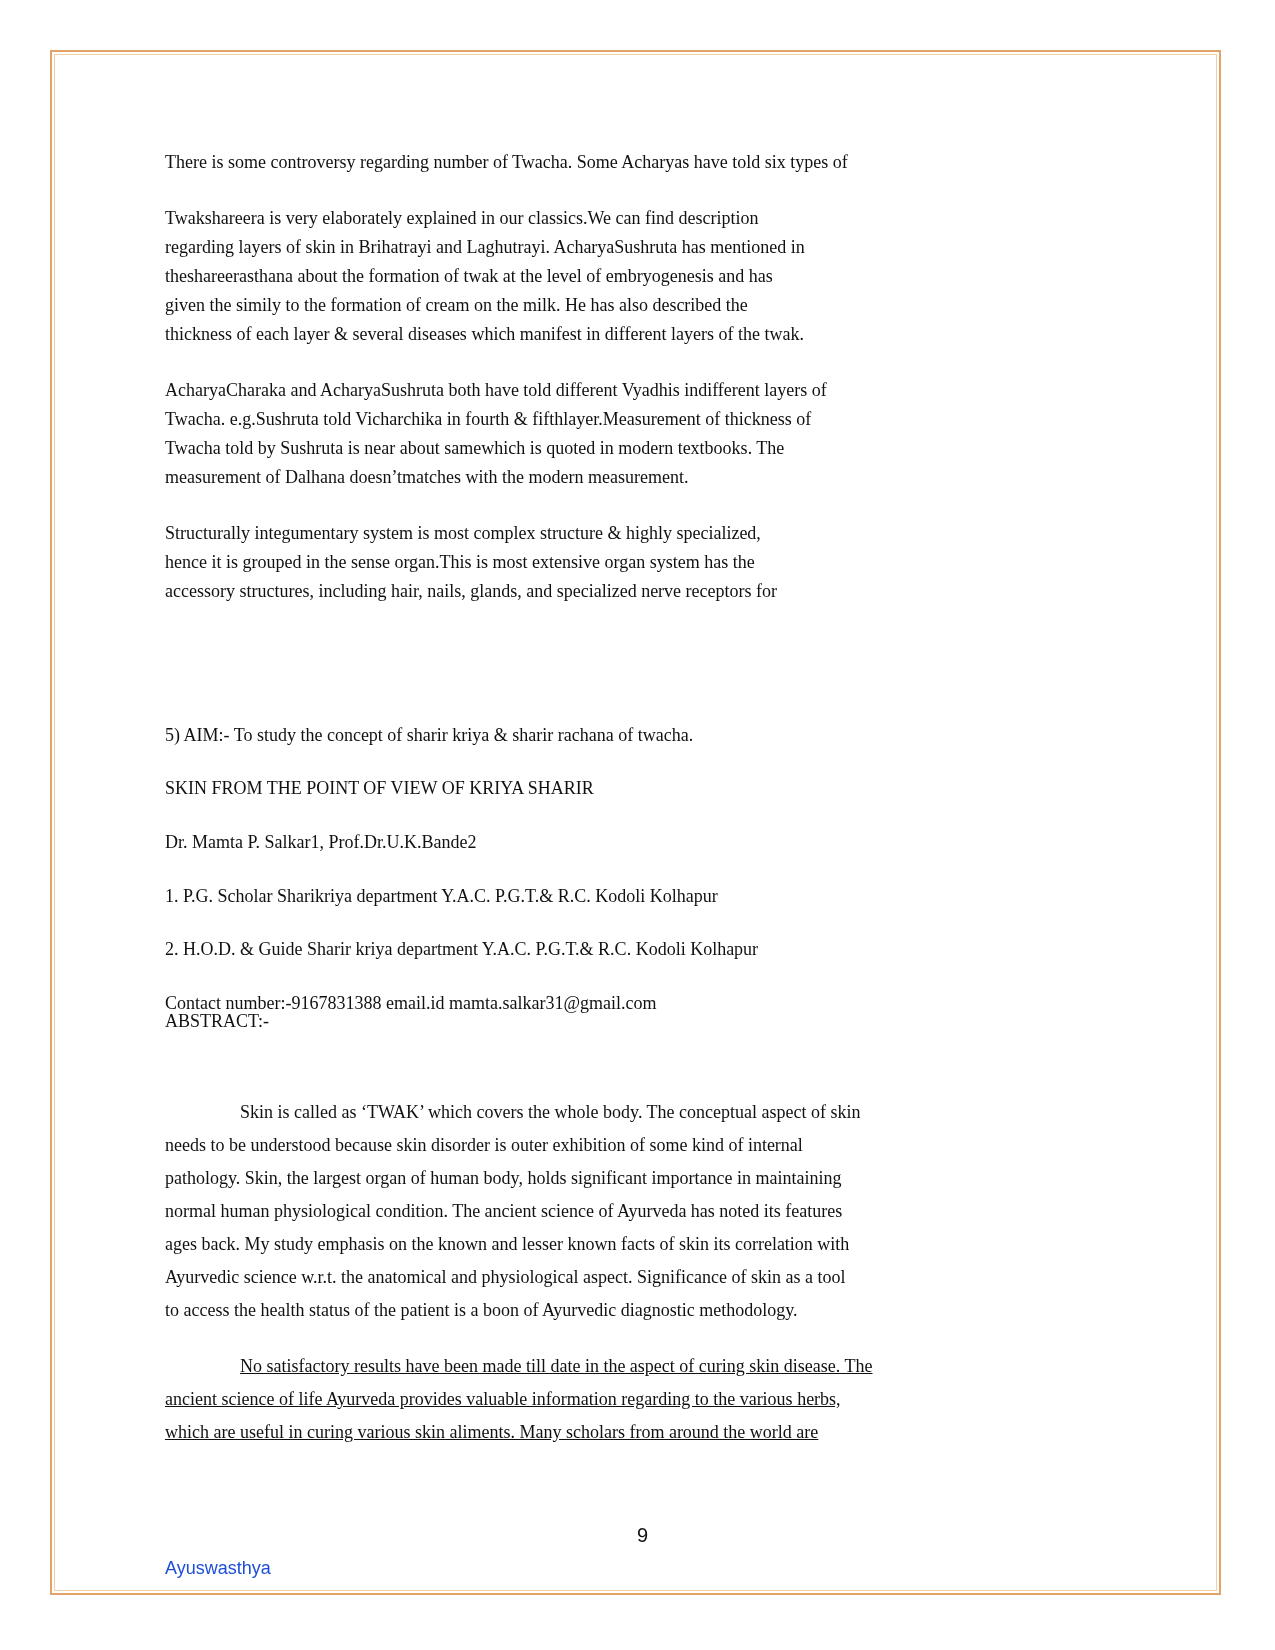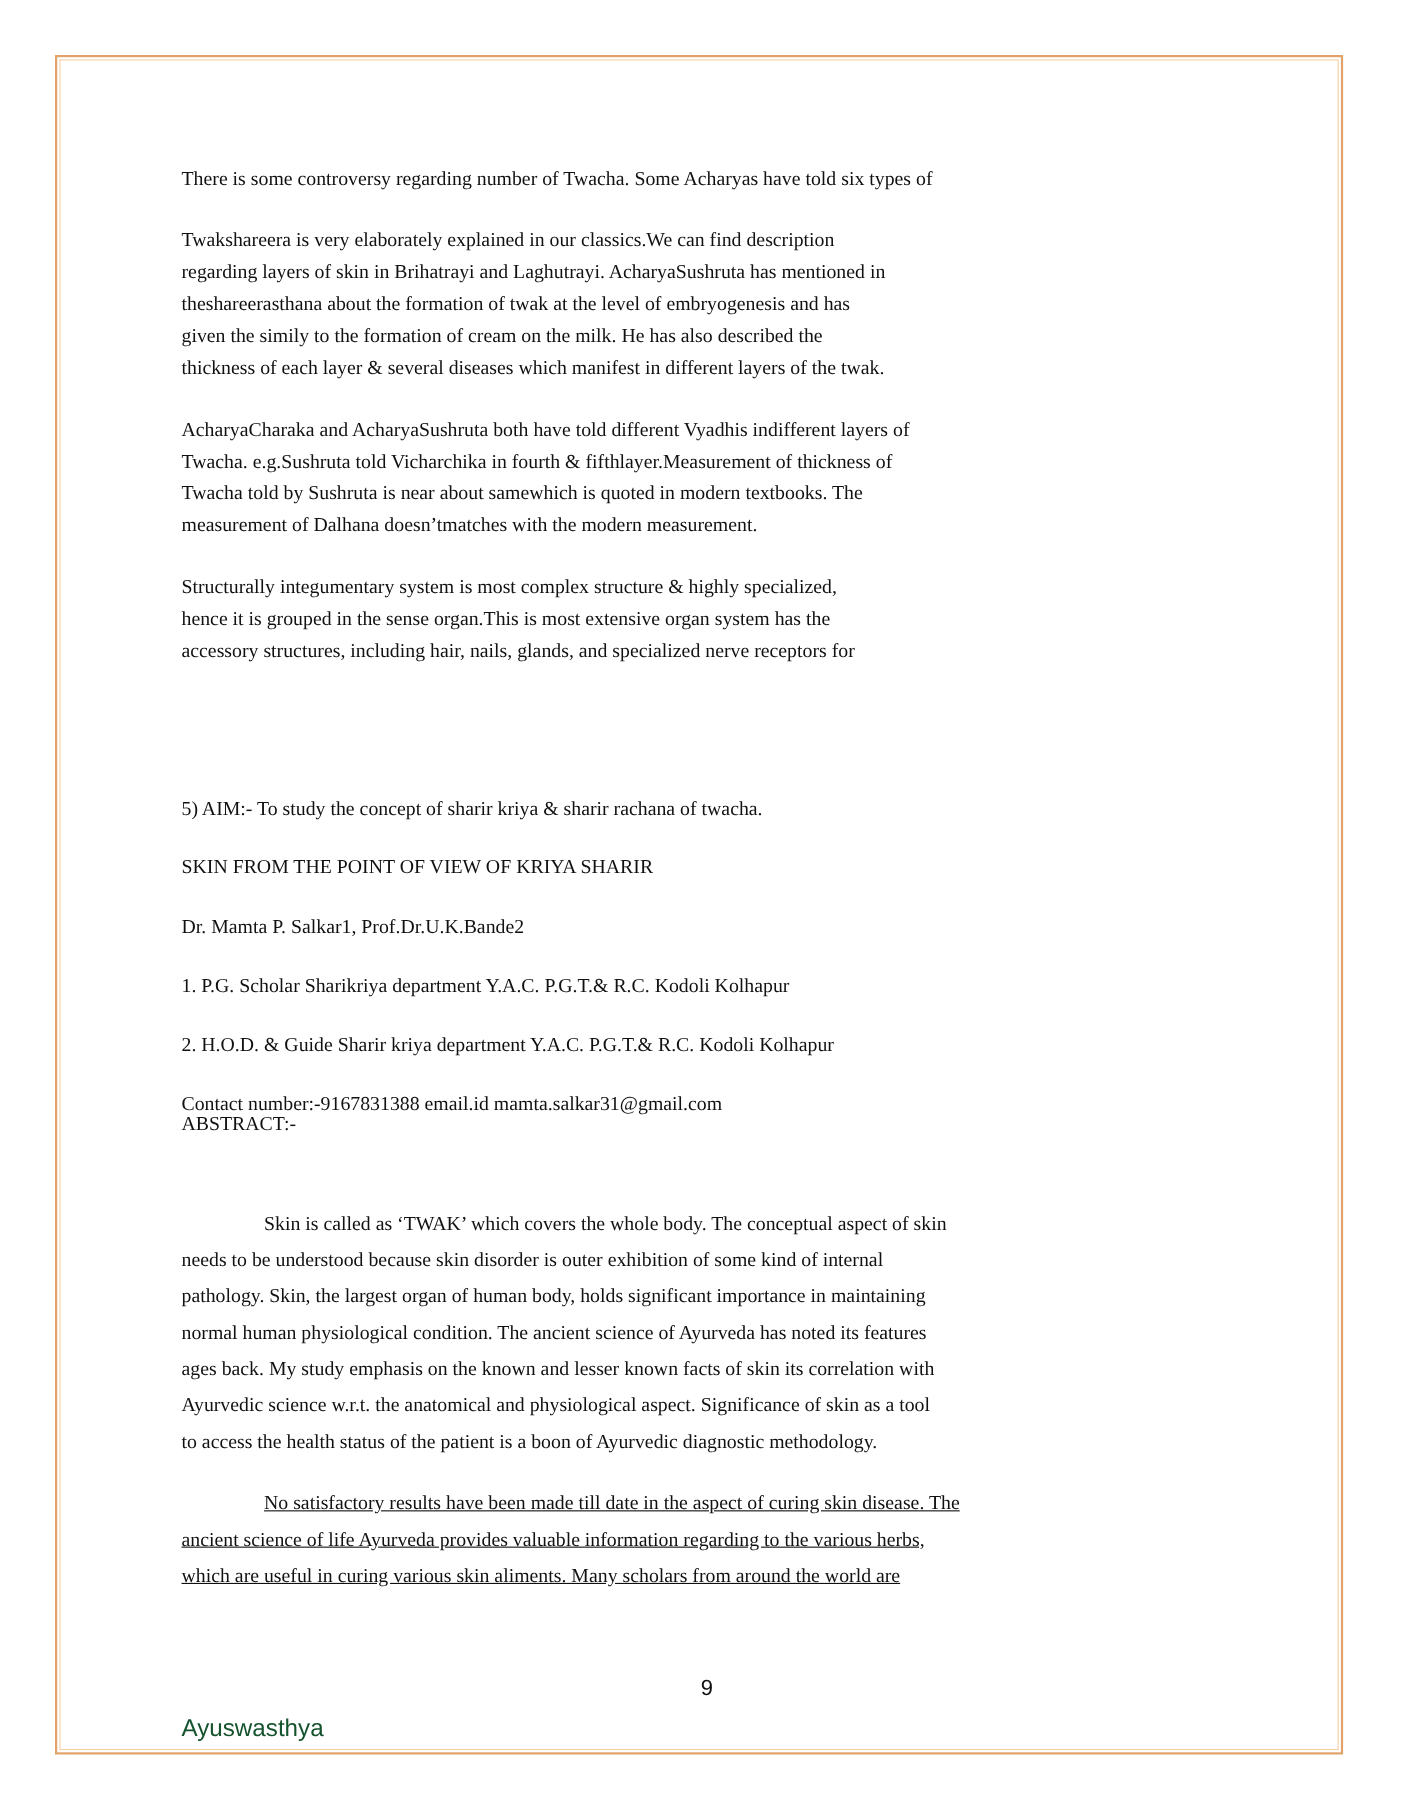--- a/index.html
+++ b/index.html
@@ -67,22 +67,22 @@
       top: 1524px;
       font-family: "Liberation Sans", "DejaVu Sans", sans-serif;
       font-size: 20px;
       color: #111;
     }
     .footer-journal {
       position: absolute;
       left: 165px;
       top: 1558px;
       font-family: "Liberation Sans", "DejaVu Sans", sans-serif;
-      font-size: 22px;
-      color: #14532d;
+      font-size: 18px;
+      color: #1d4ed8;
     }
   </style>
 </head>
 <body>
 
 <div class="page-border"></div>
 
 <div class="content">
 
   <div class="para">

